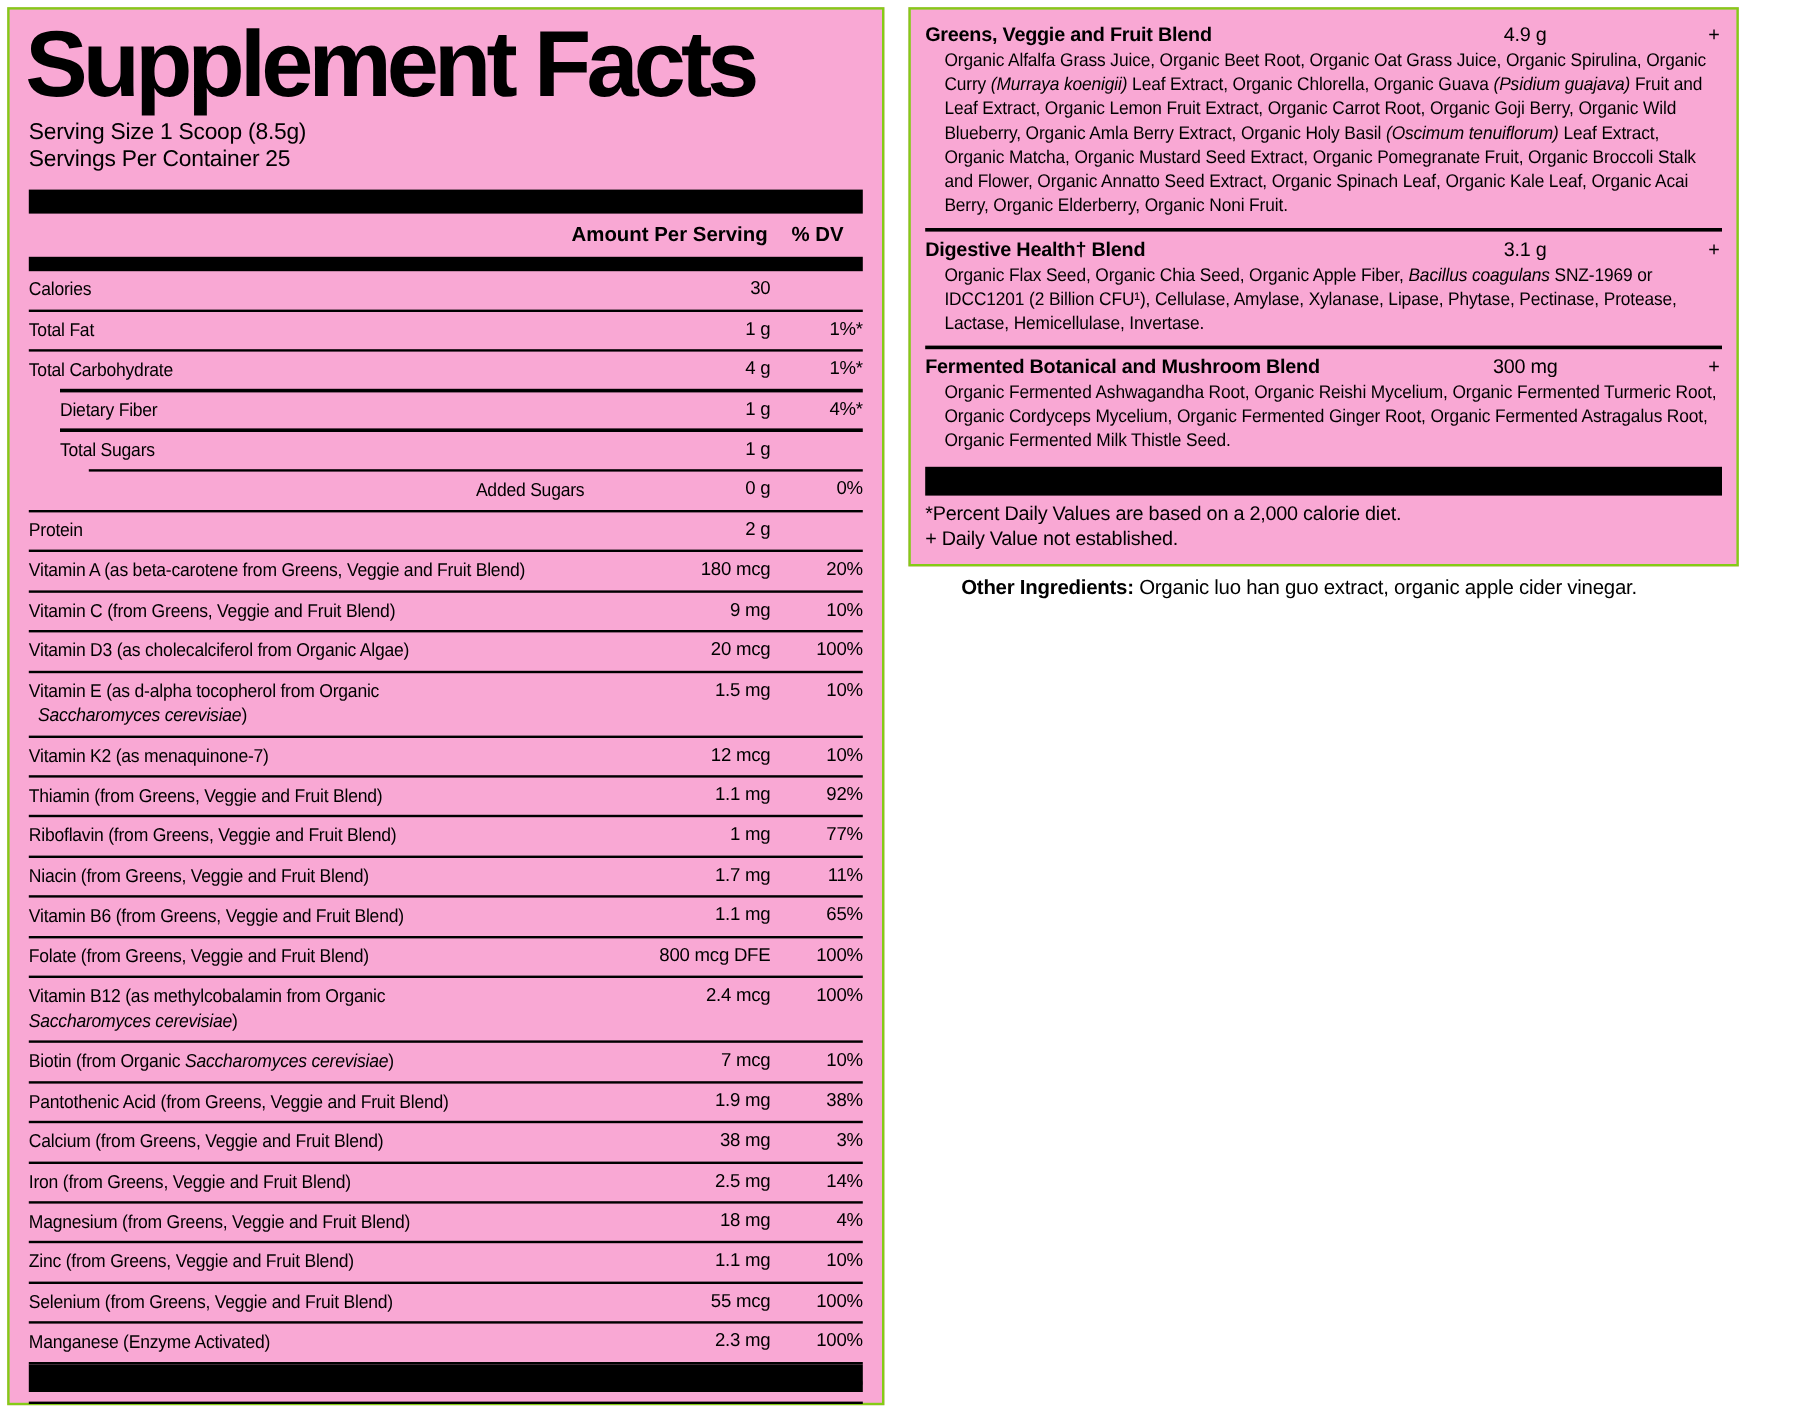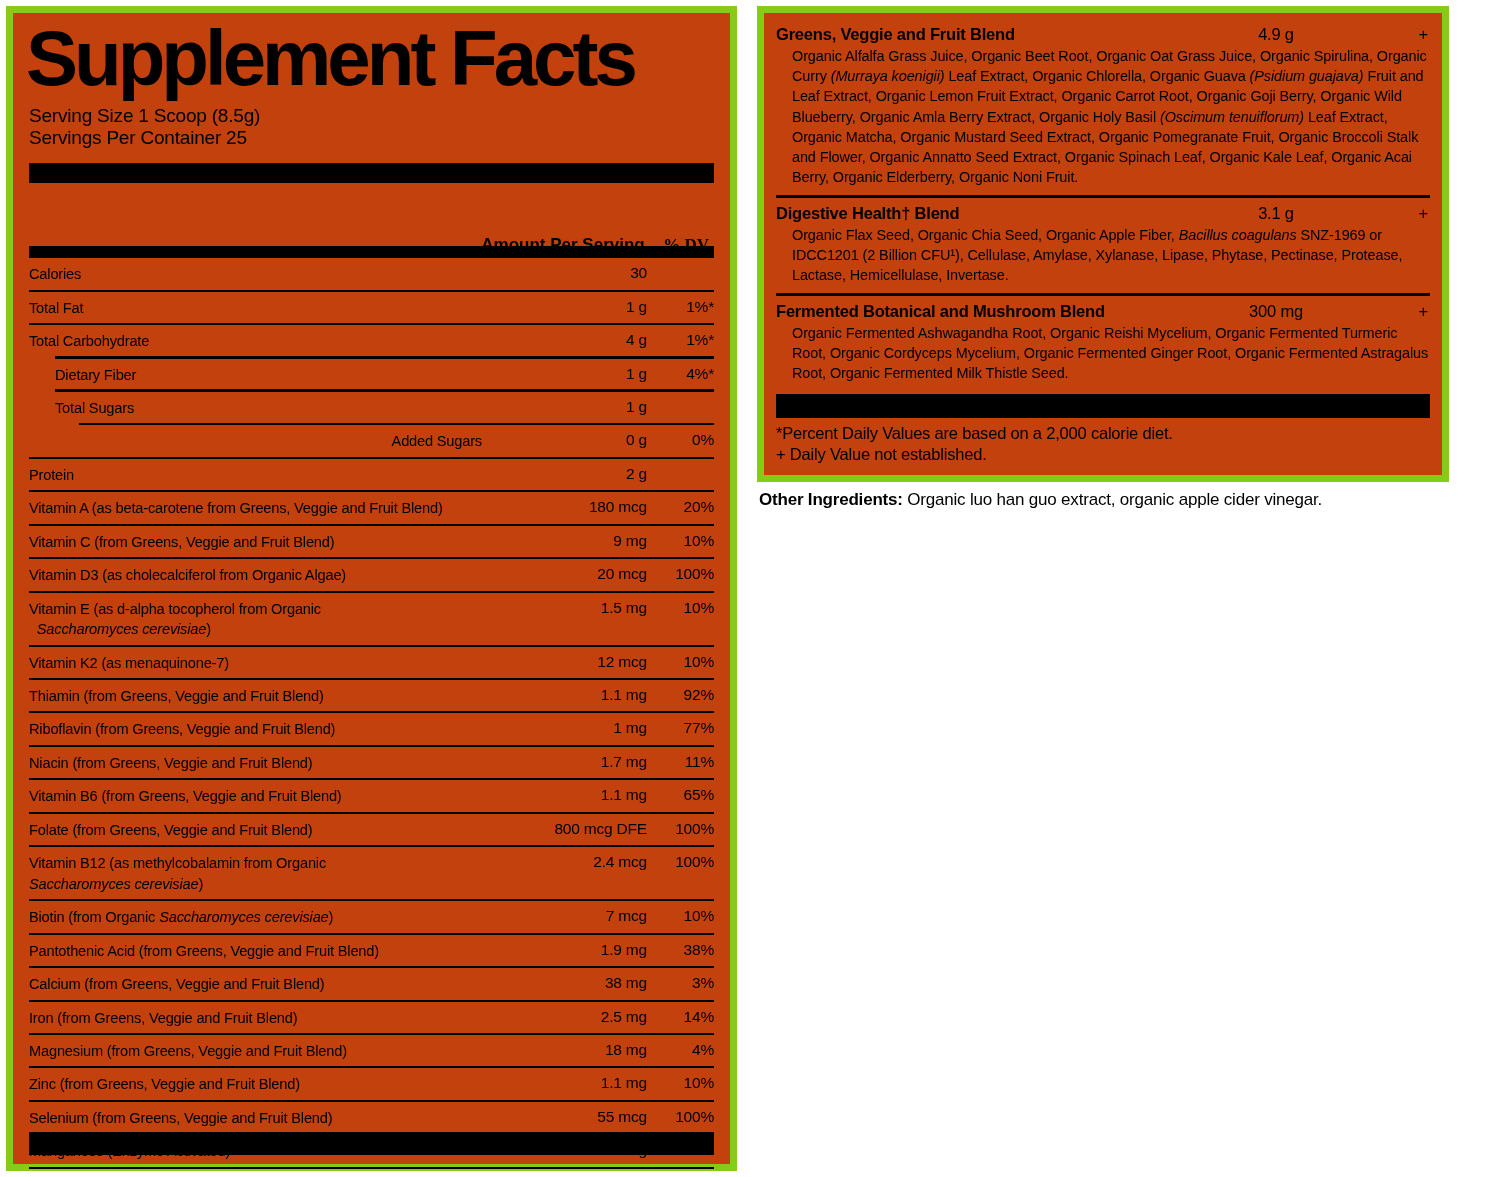--- a/index.html
+++ b/index.html
@@ -2,33 +2,33 @@
 <html><head>
 <meta charset="utf-8">
 <style>
   html,body { margin:0; padding:0; }
   body {
     width:1500px; height:1177px; position:relative;
     background:#ffffff; color:#000;
     font-family:"Liberation Sans", sans-serif;
     -webkit-font-smoothing:antialiased;
   }
-  .panel { border:7px solid #84cc16; background:#c2410c; box-sizing:border-box; }
+  .panel { border:2px solid #84cc16; background:#f9a8d4; box-sizing:border-box; }
 
   
   #left-panel { position:absolute; left:6px; top:6px; width:731px; height:1165px; padding:6px 16px; }
   .sf-title {
     font-weight:bold; font-size:78px; letter-spacing:-4px; line-height:1.02;
     margin:0 0 6px -3px; white-space:nowrap;
   }
   .serving-line { font-size:19px; line-height:1.2; letter-spacing:-0.2px; }
   .bar-thick { height:20px; background:#000; margin-top:13px; }
-  .hdr-row { position:relative; height:19px; font-weight:bold; font-size:17px;margin-top:44px; }
+  .hdr-row { position:relative; height:36px; font-weight:bold; font-size:17px; }
   .hdr-amt { position:absolute; left:434px; top:8px; width:200px; text-align:center; }
-  .hdr-dv  { position:absolute; right:5px; top:8px;font-family:Liberation Serif, serif; }
+  .hdr-dv  { position:absolute; right:16px; top:8px; }
   .bar-med { height:12px; background:#000; }
 
   .row { position:relative; border-top:2.5px solid #000; padding:6px 0 5px; min-height:20px;
          font-size:15.5px; letter-spacing:-0.2px; }
   .row.first { border-top:none; }
   .row.sep1, .row.sep2 { border-top-color:transparent; }
   .row.sep1::before, .row.sep2::before {
     content:""; position:absolute; top:-2.5px; right:0; height:2.5px; background:#000;
   }
   .row.sep1::before { left:26px; }
@@ -48,21 +48,21 @@
   #right-panel { padding:6px 12px 8px; }
   .blend { border-top:3px solid #000; padding:4px 0 7px; }
   .blend.first { border-top:none; }
   .blend-hdr { position:relative; font-weight:bold; font-size:16.5px; padding:2px 0 2px;
                letter-spacing:-0.2px; }
   .blend-amt { position:absolute; left:420px; top:2px; width:160px; text-align:center; font-weight:normal; }
   .blend-plus { position:absolute; right:2px; top:2px; font-weight:normal; }
   .blend-desc { font-size:15.3px; line-height:1.42; padding-left:16px; letter-spacing:-0.1px; }
   .bar-right { height:24px; background:#000; margin-top:3px; }
   .footnotes { font-size:16.5px; line-height:1.28; padding:5px 0 2px; letter-spacing:-0.2px; }
-  .other-line { margin-top:8px; padding-left:2px; font-size:17px; letter-spacing:-0.2px; }
+  .other-line { margin-top:8px; padding-left:2px; font-size:17px; letter-spacing:-0.2px;margin-left:42px; }
   .b { font-weight:bold; }
 </style>
 </head>
 <body>
 
 <section class="panel" id="left-panel">
   <h1 class="sf-title">Supplement Facts</h1>
   <div class="serving-line">Serving Size 1 Scoop (8.5g)</div>
   <div class="serving-line">Servings Per Container 25</div>
   <div class="bar-thick"></div>

